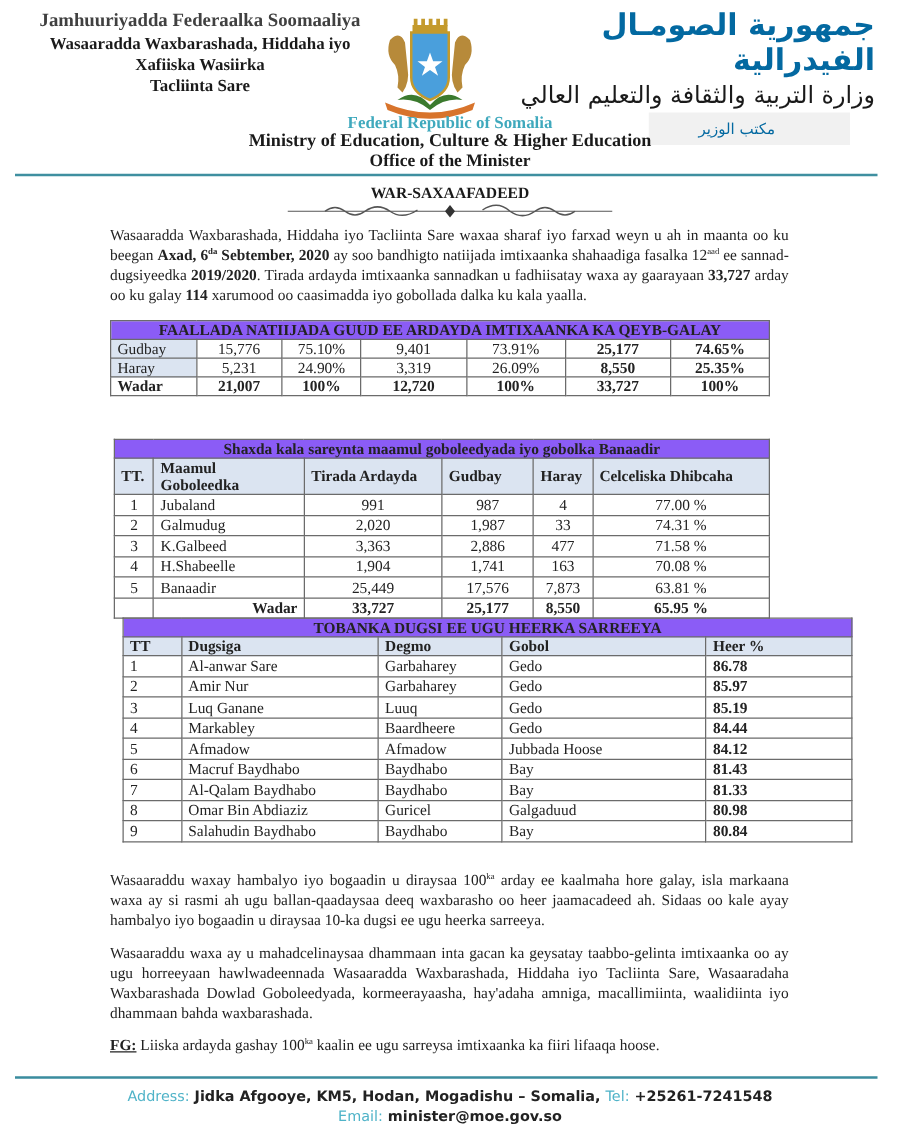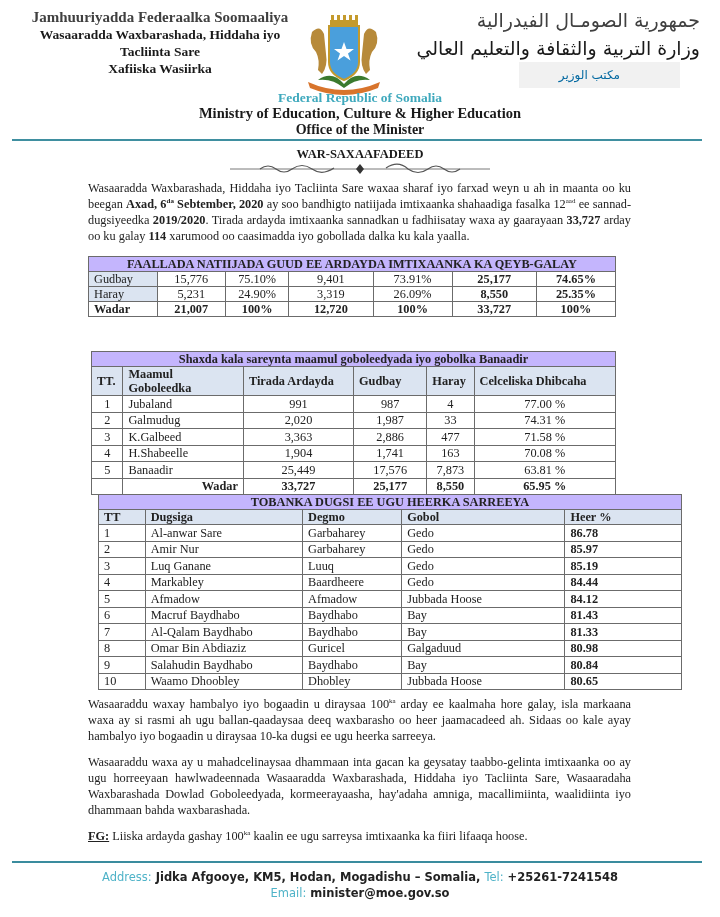--- a/index.html
+++ b/index.html
@@ -6,21 +6,21 @@
   html, body { width: 720px; height: 917px; background: #ffffff; overflow: hidden; }
   body { font-family: "Liberation Serif", serif; color: #1a1a1a; position: relative; }
 
   .header-left { position: absolute; left: 20px; top: 8px; width: 280px; text-align: center; }
   .teal-title { color: #404040; font-weight: bold; font-size: 15px; line-height: 18px; }
   .hl-line { font-weight: bold; font-size: 13.5px; line-height: 17px; color: #1a1a1a; }
 
   .emblem { position: absolute; left: 298px; top: 14px; width: 92px; height: 82px; }
 
   .header-right { position: absolute; left: 395px; top: 6px; width: 305px; text-align: right; direction: rtl; }
-  .ar-title { color: #404040; font-size: 19px; font-weight: normal; line-height: 28px; font-family: "DejaVu Sans", sans-serif; }
+  .ar-title { color: #0369a1; font-size: 24px; font-weight: bold; line-height: 28px; font-family: "DejaVu Sans", sans-serif; }
   .ar-line { font-size: 19px; font-weight: normal; line-height: 28px; color: #1a1a1a; font-family: "DejaVu Sans", sans-serif; }
   .ar-office { font-size: 12px; line-height: 26px; color: #0369a1; background: #f1f1f1; display: inline-block; padding: 0 60px 0 40px; margin-right: 20px; font-family: "DejaVu Sans", sans-serif; }
 
   .center-head { position: absolute; left: 0; width: 720px; text-align: center; }
   .fed-rep { top: 90px; color: #3fa9bd; font-weight: bold; font-size: 13.5px; }
   .ministry { top: 105px; font-weight: bold; font-size: 14.5px; line-height: 17px; }
   .office { top: 122px; font-weight: bold; font-size: 14px; }
   .rule { position: absolute; left: 12px; width: 690px; height: 2px; background: #3f8fa0; }
   .rule.top { top: 139px; }
   .war { top: 147px; font-weight: bold; font-size: 12.5px; }
@@ -29,21 +29,21 @@
   .para { position: absolute; left: 88px; width: 543px; font-size: 12.3px; line-height: 16px; text-align: justify; color: #222; }
   .p1 { top: 180px; }
   .p2 { top: 696px; }
   .p3 { top: 754px; }
   .p4 { top: 828px; }
   sup { font-size: 7px; vertical-align: super; line-height: 0; }
   .fg { font-weight: bold; text-decoration: underline; }
 
   table { position: absolute; border-collapse: collapse; font-size: 12.3px; color: #222; }
   td, th { border: 1px solid #6b6b6b; padding: 0 5px; height: 15px; line-height: 14px; }
-  .caption-row th { background: #c4b5fd; font-weight: bold; text-align: center; font-size: 12.3px; margin-left: 44px; }
+  .caption-row th { background: #8b5cf6; font-weight: bold; text-align: center; font-size: 12.3px; margin-left: 44px; }
   .head-row th { background: #dbe4f1; font-weight: bold; text-align: left; }
   .c { text-align: center; }
   .b { font-weight: bold; }
   .r { text-align: right; }
 
   #t1 { left: 88px; top: 256px; width: 528px; }
   #t2 { left: 91px; top: 351px; width: 525px; }
   #t3 { left: 98px; top: 494px; width: 584px; }
   #t2 td { height: 16.5px; }
   #t3 td { height: 16.5px; }
@@ -53,22 +53,22 @@
   .f1 { top: 870px; }
   .f2 { top: 886px; }
   .flab { color: #4fb3c8; font-weight: normal; }
 </style>
 </head>
 <body>
 
 <div class="header-left">
   <div class="teal-title">Jamhuuriyadda Federaalka Soomaaliya</div>
   <div class="hl-line">Wasaaradda Waxbarashada, Hiddaha iyo</div>
+  <div class="hl-line">Xafiiska Wasiirka</div>
   <div class="hl-line">Tacliinta Sare</div>
-  <div class="hl-line">Xafiiska Wasiirka</div>
 </div>
 
 <svg class="emblem" viewBox="0 0 92 82">
 
   <g fill="#c49a2c">
     <rect x="32" y="6" width="28" height="6"></rect>
     <rect x="33" y="1" width="3" height="6"></rect>
       <rect x="39" y="1" width="3" height="6"></rect>
       <rect x="45" y="1" width="3" height="6"></rect>
       <rect x="51" y="1" width="3" height="6"></rect>
@@ -303,27 +303,20 @@
         <td>Galgaduud</td>
         <td class="b">80.98</td>
       </tr>
       <tr>
         <td>9</td>
         <td>Salahudin Baydhabo</td>
         <td>Baydhabo</td>
         <td>Bay</td>
         <td class="b">80.84</td>
       </tr>
-      <tr>
-        <td>10</td>
-        <td>Waamo Dhoobley</td>
-        <td>Dhobley</td>
-        <td>Jubbada Hoose</td>
-        <td class="b">80.65</td>
-      </tr>
     </tbody>
 </table>
 
 <p class="para p2"><span>Wasaaraddu waxay hambalyo iyo bogaadin u diraysaa 100</span><sup>ka</sup><span> arday ee kaalmaha hore galay, isla markaana waxa ay si rasmi ah ugu ballan-qaadaysaa deeq waxbarasho oo heer jaamacadeed ah. Sidaas oo kale ayay hambalyo iyo bogaadin u diraysaa 10-ka dugsi ee ugu heerka sarreeya.</span></p>
 <p class="para p3">Wasaaraddu waxa ay u mahadcelinaysaa dhammaan inta gacan ka geysatay taabbo-gelinta imtixaanka oo ay ugu horreeyaan hawlwadeennada Wasaaradda Waxbarashada, Hiddaha iyo Tacliinta Sare, Wasaaradaha Waxbarashada Dowlad Goboleedyada, kormeerayaasha, hay'adaha amniga, macallimiinta, waalidiinta iyo dhammaan bahda waxbarashada.</p>
 <p class="para p4"><span class="fg">FG:</span><span> Liiska ardayda gashay 100</span><sup>ka</sup><span> kaalin ee ugu sarreysa imtixaanka ka fiiri lifaaqa hoose.</span></p>
 
 <div class="rule bottom"></div>
 <div class="footer f1"><span class="flab">Address:</span><span> Jidka Afgooye, KM5, Hodan, Mogadishu – Somalia, </span><span class="flab">Tel:</span><span> +25261-7241548</span></div>
 <div class="footer f2"><span class="flab">Email:</span><span> minister@moe.gov.so</span></div>

